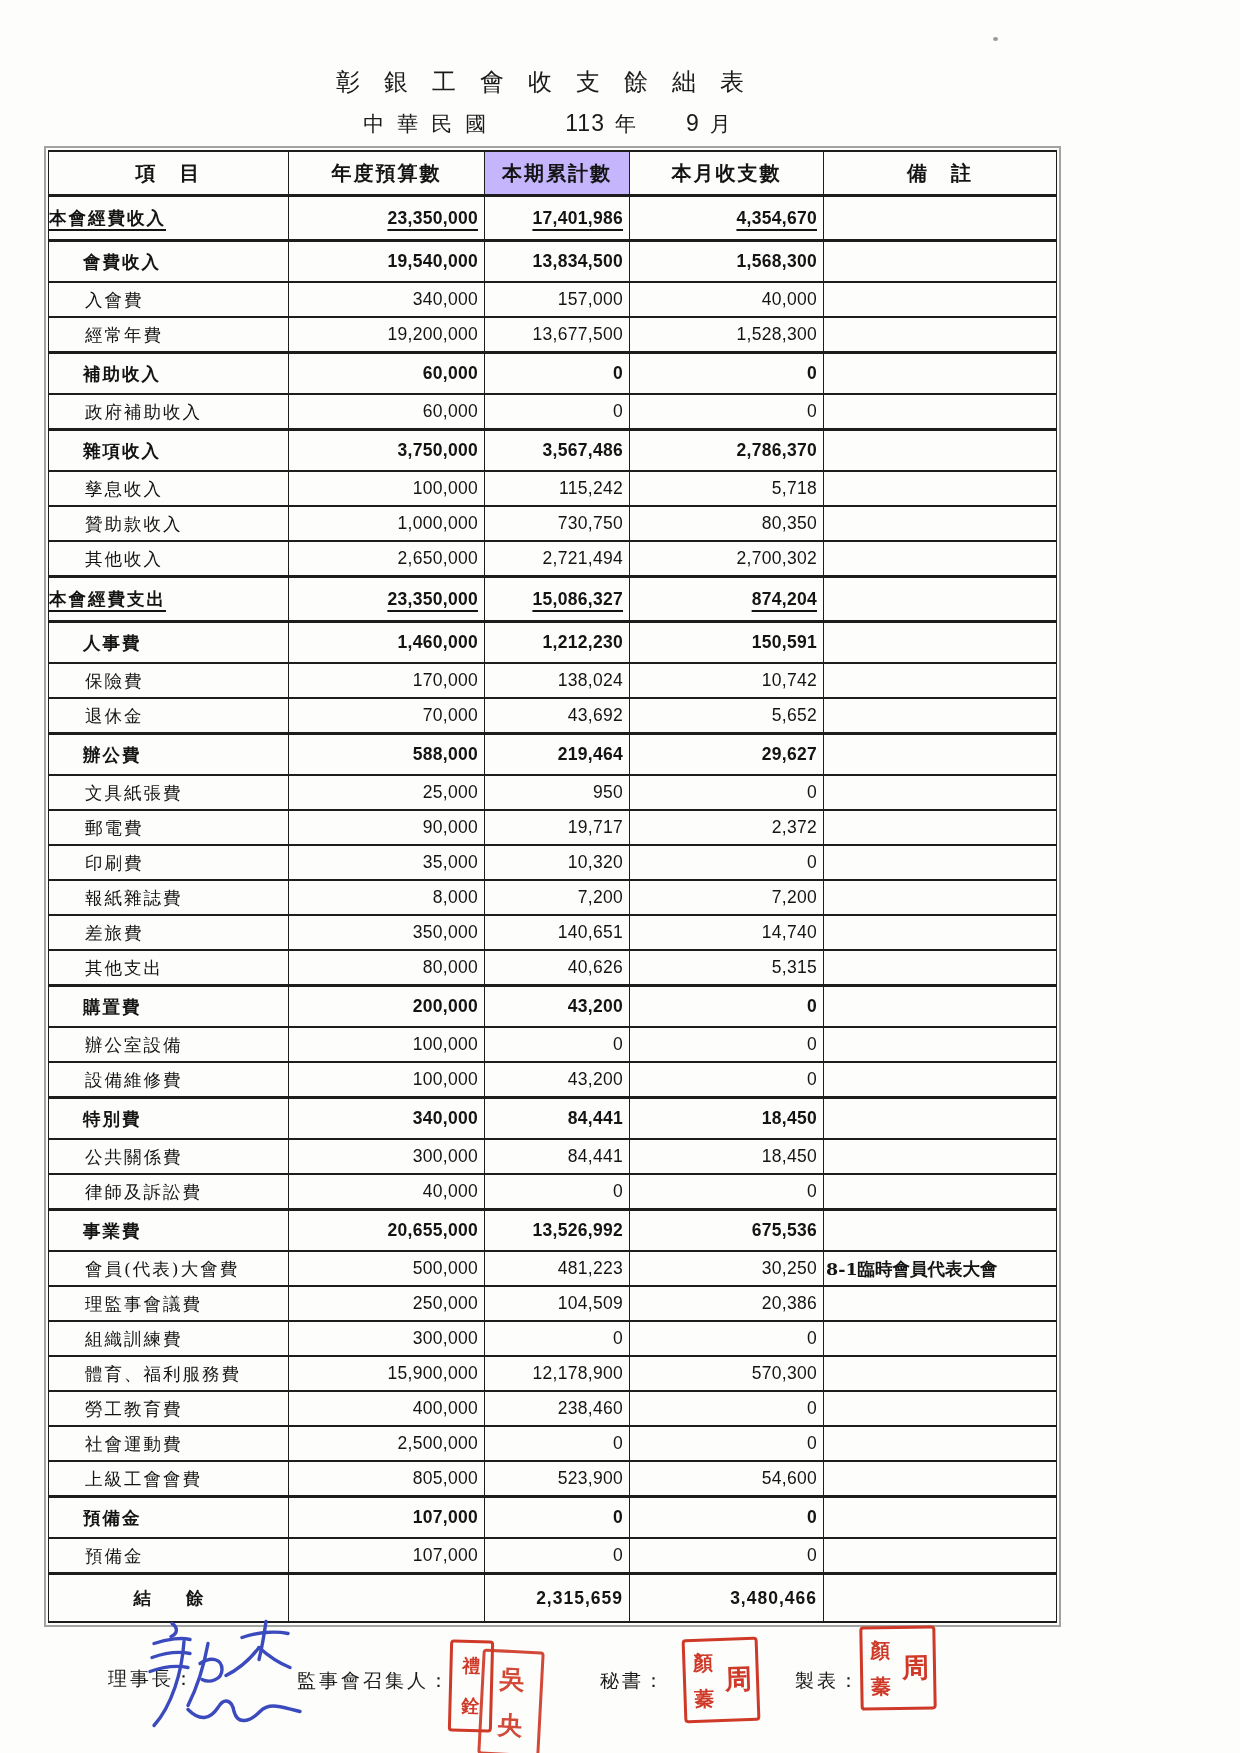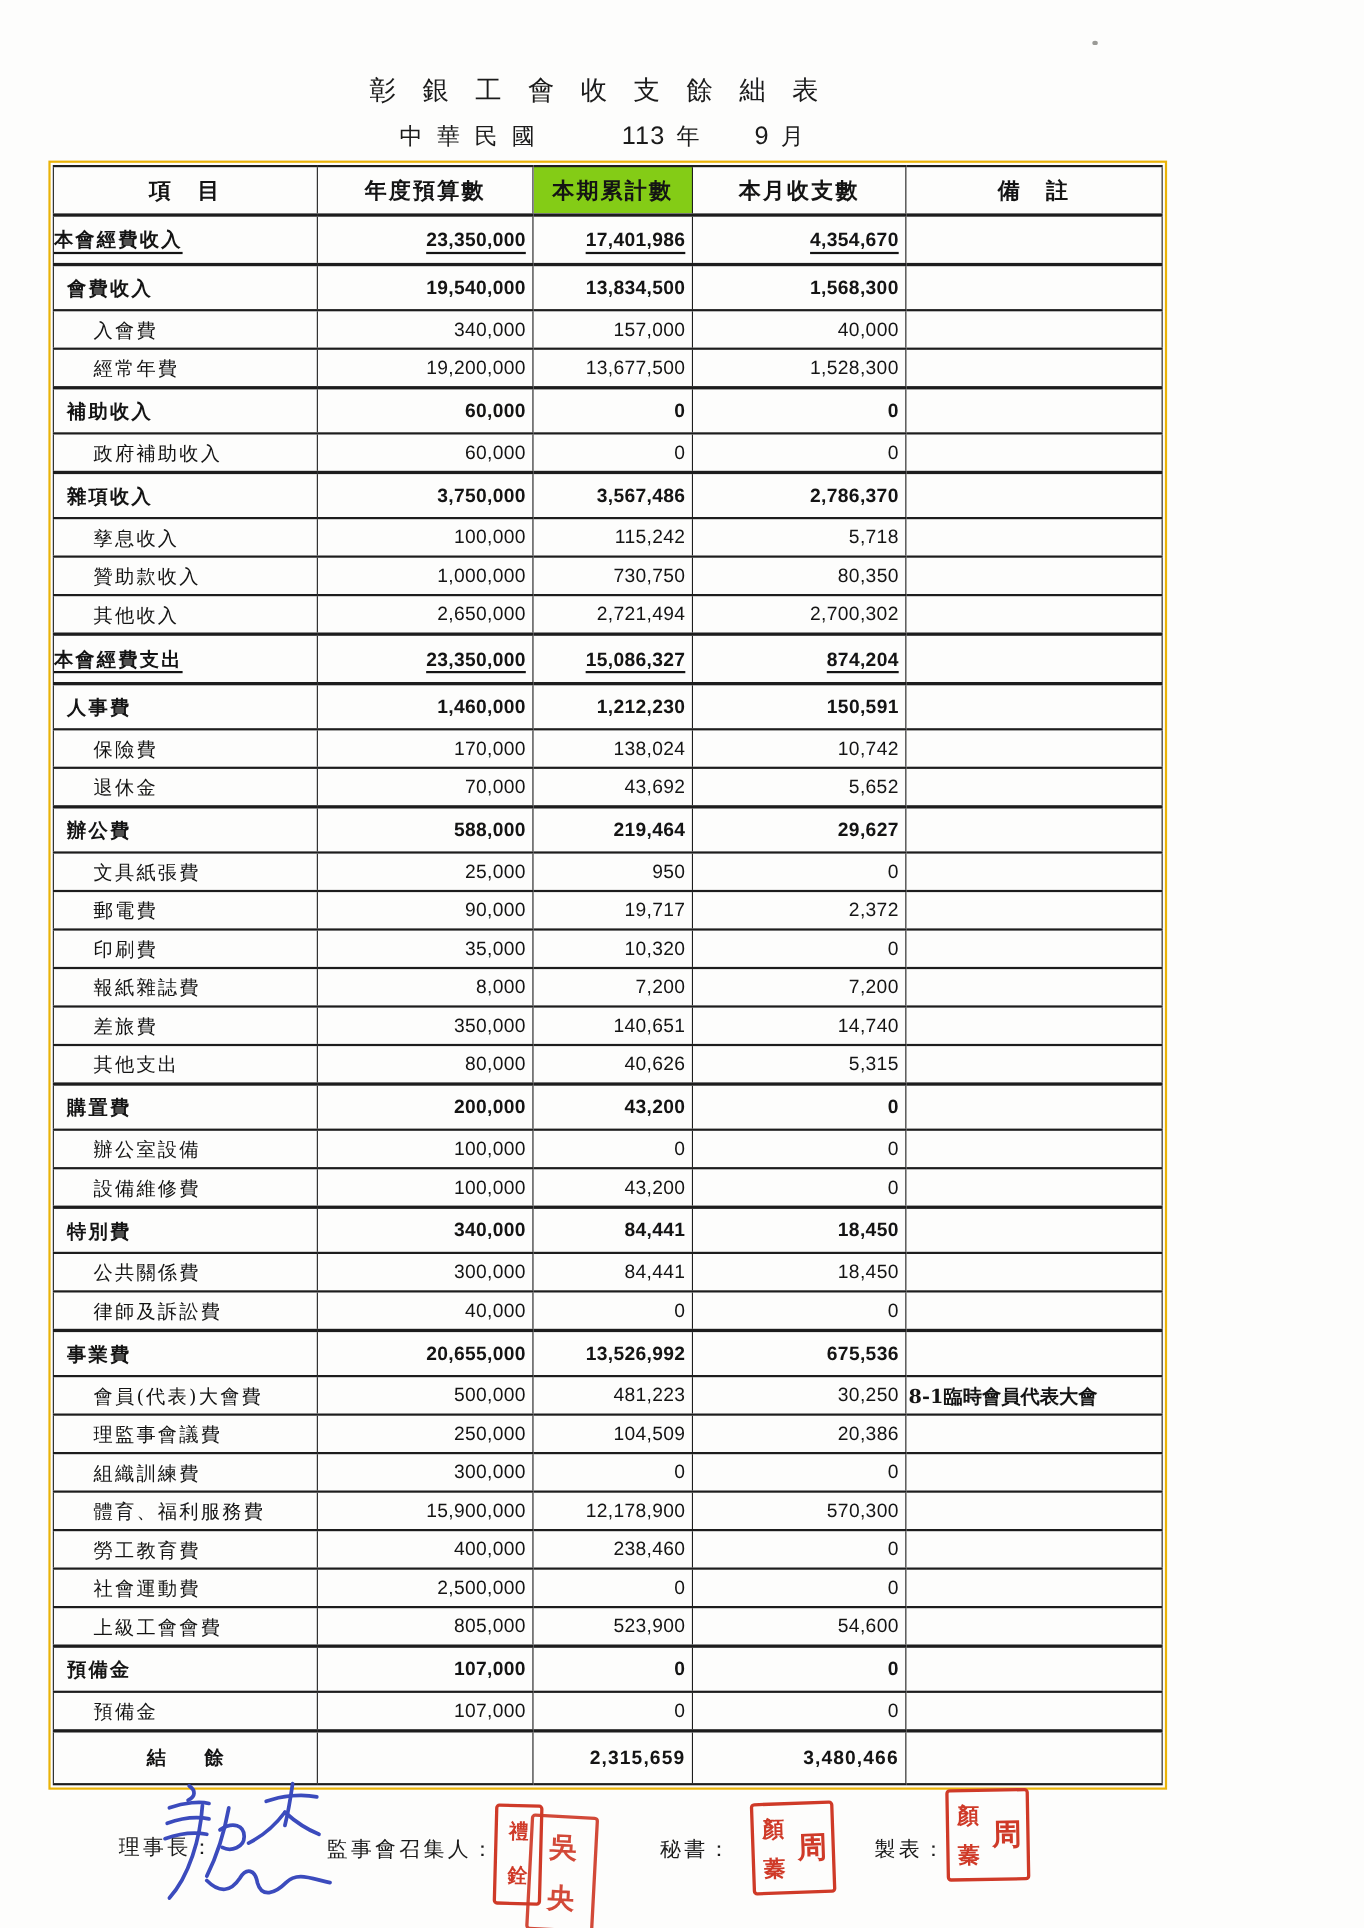--- a/index.html
+++ b/index.html
@@ -23,55 +23,55 @@
     position:absolute;left:0;top:110px;width:1104px;
     text-align:center;font-size:21px;color:#1b1b1b;
   }
   .doc-subtitle .era{letter-spacing:13px;margin-right:26px;}
   .doc-subtitle .num{font-family:"Liberation Sans",sans-serif;font-size:23px;letter-spacing:1px;margin-left:40px;}
   .doc-subtitle .unit{margin:0 10px;}
 
   
   .table-wrap{
     position:absolute;left:44px;top:146px;
-    border:2px solid #eab308;
+    border:2px solid #a3a3a3;
     padding:2px;
     background:#fdfdfc;
   }
   table{border-collapse:collapse;table-layout:fixed;width:1008px;background:#fdfdfc;}
   col.c1{width:240px}col.c2{width:196px}col.c3{width:145px}col.c4{width:194px}col.c5{width:233px}
   th,td{
     border:1.6px solid #1d1d1d;
     border-top-width:2px;border-bottom-width:2px;
     padding:0 6px;overflow:hidden;white-space:nowrap;
   }
   thead th{
     height:42px;font-size:20px;font-weight:bold;text-align:center;
     letter-spacing:2px;border-bottom-width:3px;
   }
-  thead th.shaded{background:#84cc16;}
+  thead th.shaded{background:#c4b5fd;}
   .ct{display:inline-block;}
   .label-t{font-family:"DejaVu Serif","Liberation Serif",serif;font-size:17.5px;letter-spacing:2px;}
   .num-t{font-family:"Liberation Sans",sans-serif;font-size:17.5px;letter-spacing:0.3px;}
   .remark-t{font-family:"DejaVu Serif","Liberation Serif",serif;font-size:17.5px;font-weight:bold;text-align:right;}
   .c-num{text-align:right;}
   .c-label{text-align:left;}
   .c-remark{text-align:left;padding:0 2px;}
 
   .level-item td{height:33px;}
   .level-section td{height:39px;border-top-width:3px;}
   .level-total td{height:42px;border-top-width:3px;border-bottom-width:3px;}
   .level-balance td{height:46px;border-top-width:3px;}
 
   .level-item .c-label{padding-left:36px;}
   .level-section .c-label{padding-left:12px;}
   .level-total .c-label{padding-left:0;}
   .level-balance .c-label{text-align:center;}
 
-  .level-section .ct{font-weight:bold;}
+  .level-section .ct{font-weight:bold;margin-left:22px;}
   .level-total .ct{font-weight:bold;text-decoration:underline;text-decoration-thickness:2px;text-underline-offset:5px;}
   .level-balance .ct{font-weight:bold;letter-spacing:1px;}
   .level-balance .label-t{letter-spacing:0;}
 
   
   .footer-label{
     position:absolute;font-size:19px;letter-spacing:3px;color:#1b1b1b;white-space:nowrap;
   }
   #chairman-label{left:68px;top:1666px;margin-left:40px;}
   #supervisor-label{left:297px;top:1668px;}

